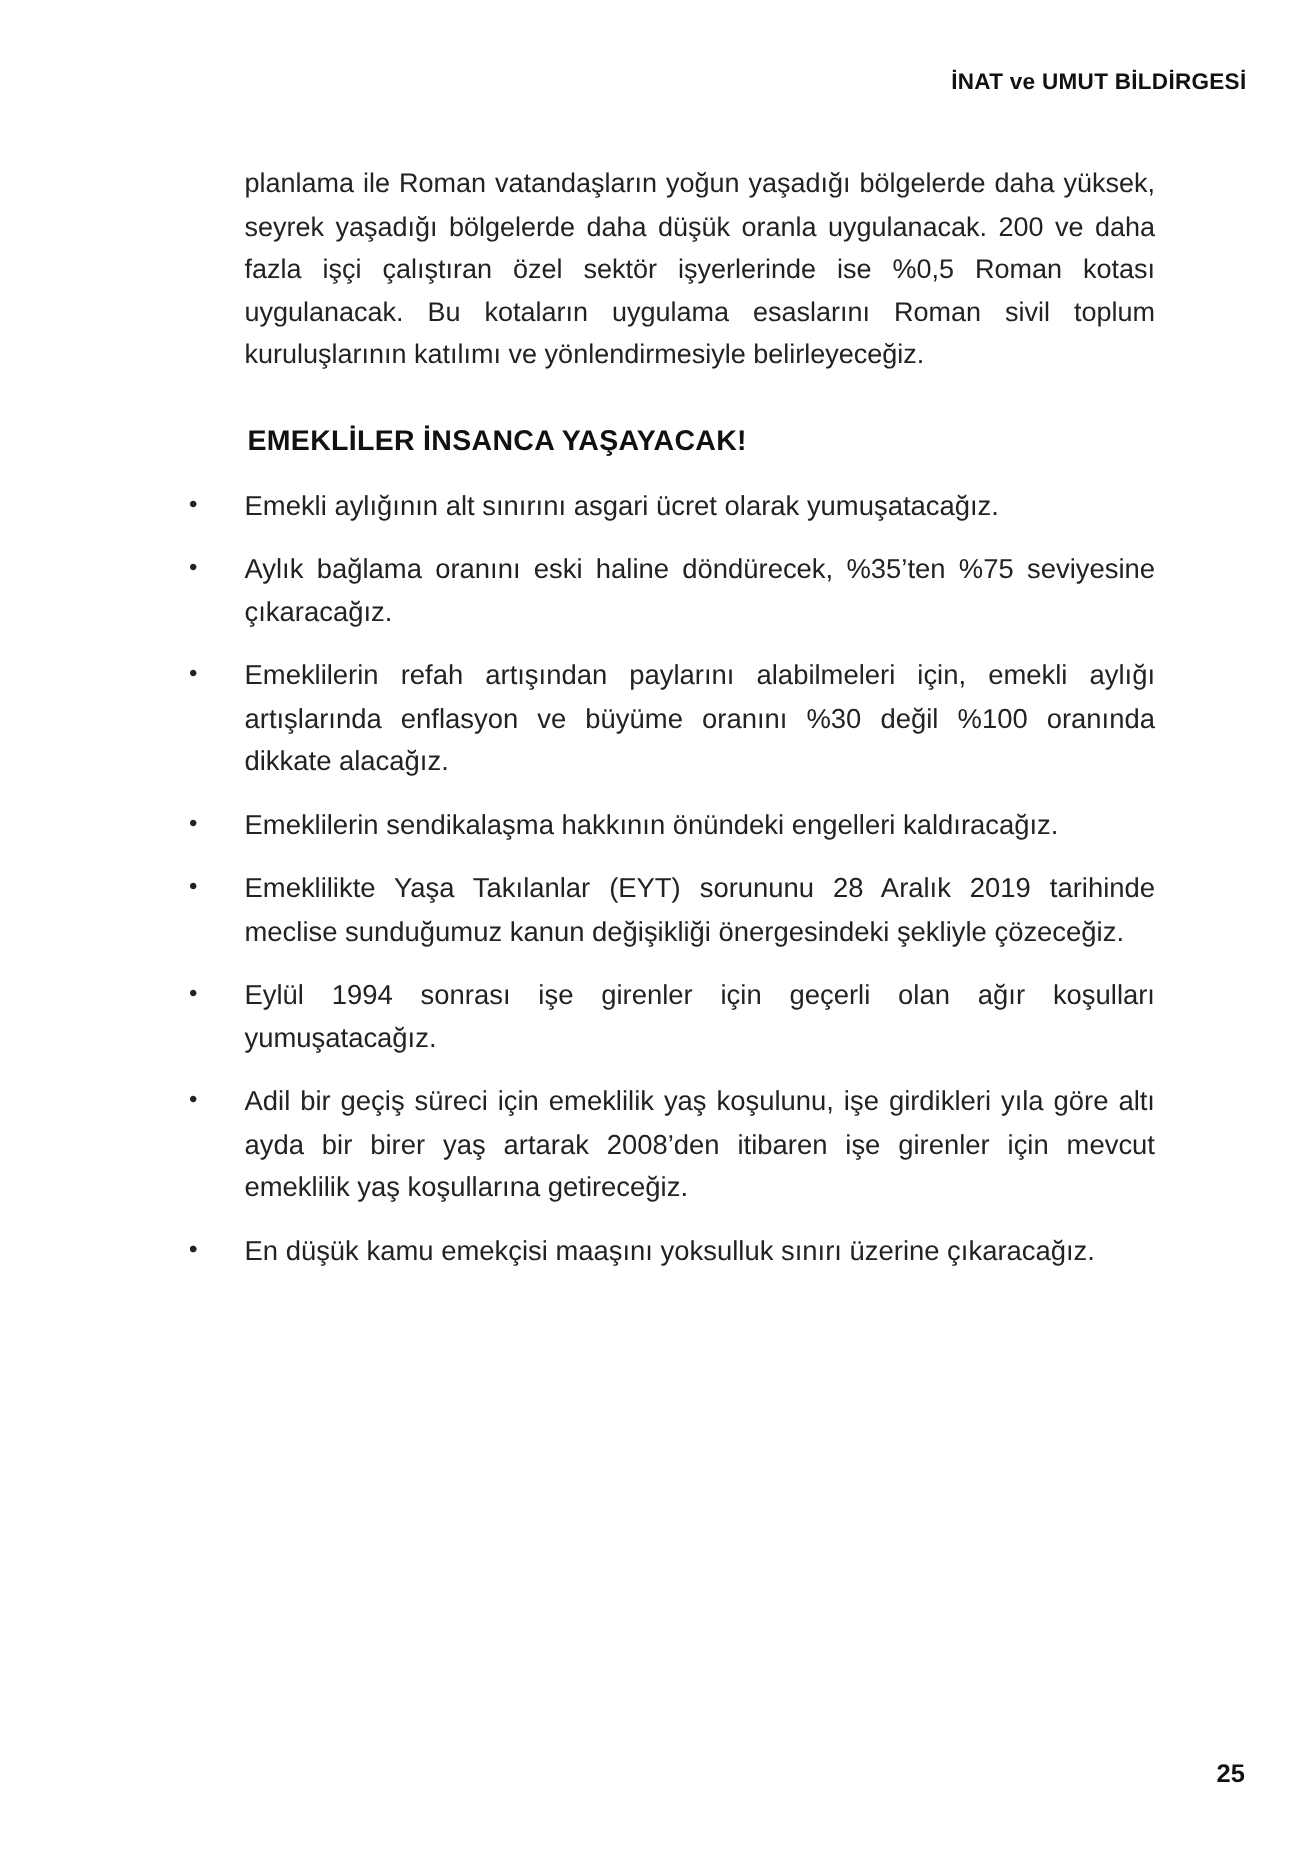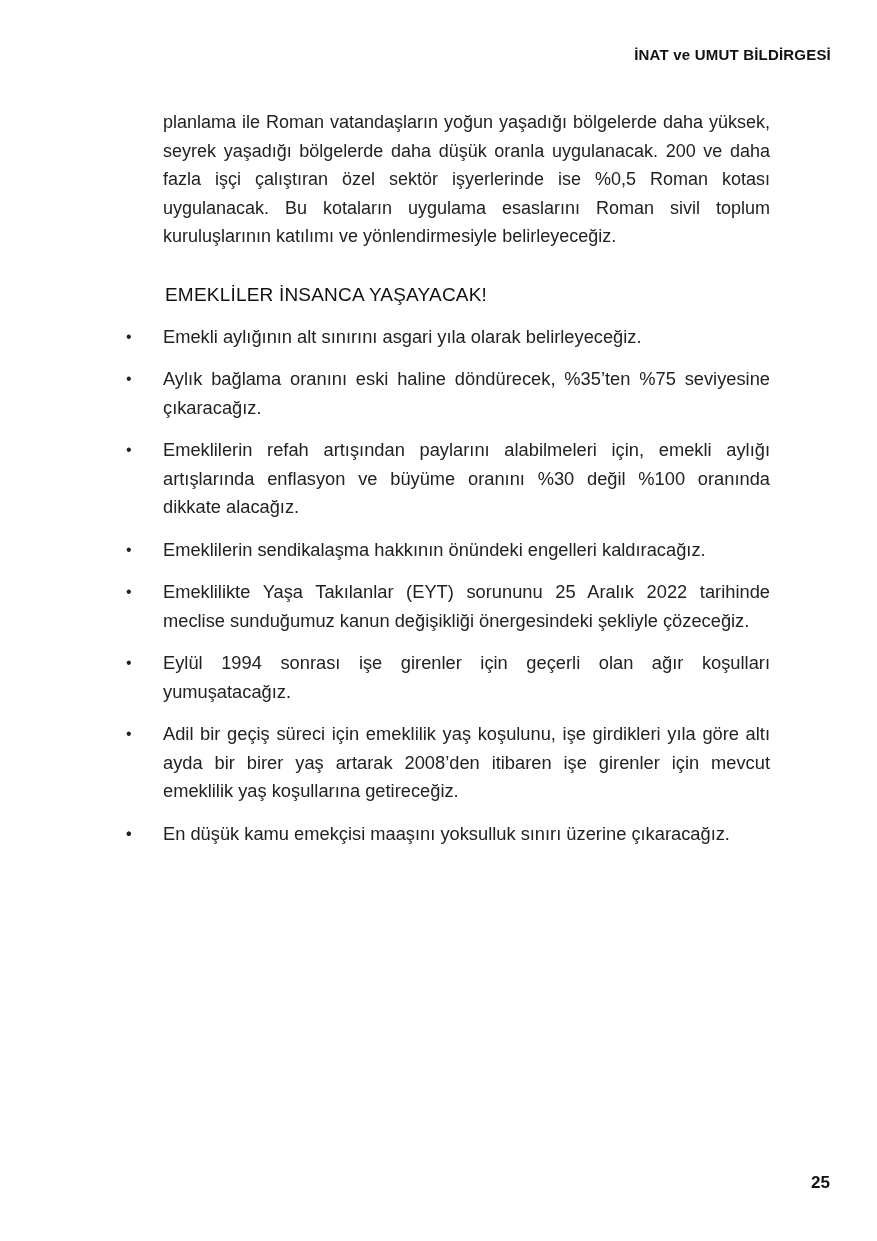--- a/index.html
+++ b/index.html
@@ -36,21 +36,21 @@
     margin: 0 0 0 0;
     font-size: 18px;
     line-height: 28.5px;
     text-align: justify;
     color: #222222;
   }
   .section-heading {
     margin: 30px 0 15px 2px;
     font-size: 19px;
     line-height: 27px;
-    font-weight: normal;
+    font-weight: bold;
     color: #111111;
     letter-spacing: 0.2px;
   }
   ul.bullets {
     list-style: none;
     margin: 0;
     padding: 0;
   }
   ul.bullets li {
     position: relative;
@@ -88,37 +88,37 @@
 
   <main class="content">
 
     <p class="para">planlama ile Roman vatandaşların yoğun yaşadığı bölgelerde daha yüksek, seyrek yaşadığı bölgelerde daha düşük oranla uygulanacak. 200 ve daha fazla işçi çalıştıran özel sektör işyerlerinde ise %0,5 Roman kotası uygulanacak. Bu kotaların uygulama esaslarını Roman sivil toplum kuruluşlarının katılımı ve yönlendirmesiyle belirleyeceğiz.</p>
 
     <h2 class="section-heading">EMEKLİLER İNSANCA YAŞAYACAK!</h2>
 
     <ul class="bullets">
       <li>
         <span class="marker">•</span>
-        <span>Emekli aylığının alt sınırını asgari yıla olarak belirleyeceğiz.</span>
+        <span>Emekli aylığının alt sınırını asgari ücret olarak yumuşatacağız.</span>
       </li>
       <li>
         <span class="marker">•</span>
         <span>Aylık bağlama oranını eski haline döndürecek, %35’ten %75 seviyesine çıkaracağız.</span>
       </li>
       <li>
         <span class="marker">•</span>
         <span>Emeklilerin refah artışından paylarını alabilmeleri için, emekli aylığı artışlarında enflasyon ve büyüme oranını %30 değil %100 oranında dikkate alacağız.</span>
       </li>
       <li>
         <span class="marker">•</span>
         <span>Emeklilerin sendikalaşma hakkının önündeki engelleri kaldıracağız.</span>
       </li>
       <li>
         <span class="marker">•</span>
-        <span>Emeklilikte Yaşa Takılanlar (EYT) sorununu 25 Aralık 2022 tarihinde meclise sunduğumuz kanun değişikliği önergesindeki şekliyle çözeceğiz.</span>
+        <span>Emeklilikte Yaşa Takılanlar (EYT) sorununu 28 Aralık 2019 tarihinde meclise sunduğumuz kanun değişikliği önergesindeki şekliyle çözeceğiz.</span>
       </li>
       <li>
         <span class="marker">•</span>
         <span>Eylül 1994 sonrası işe girenler için geçerli olan ağır koşulları yumuşatacağız.</span>
       </li>
       <li>
         <span class="marker">•</span>
         <span>Adil bir geçiş süreci için emeklilik yaş koşulunu, işe girdikleri yıla göre altı ayda bir birer yaş artarak 2008’den itibaren işe girenler için mevcut emeklilik yaş koşullarına getireceğiz.</span>
       </li>
       <li>

